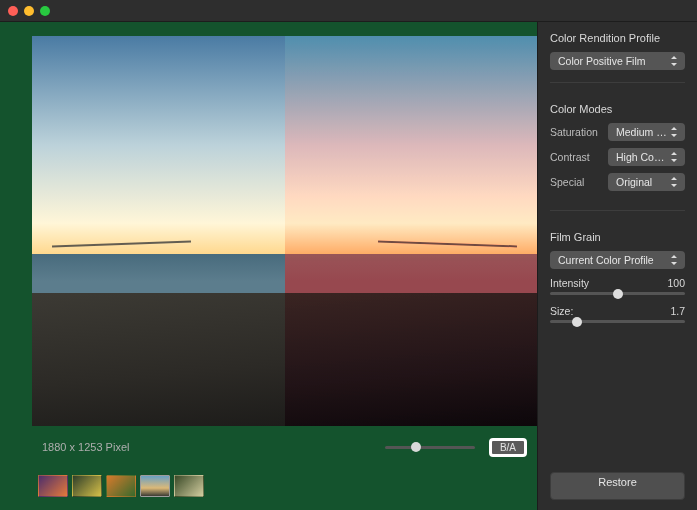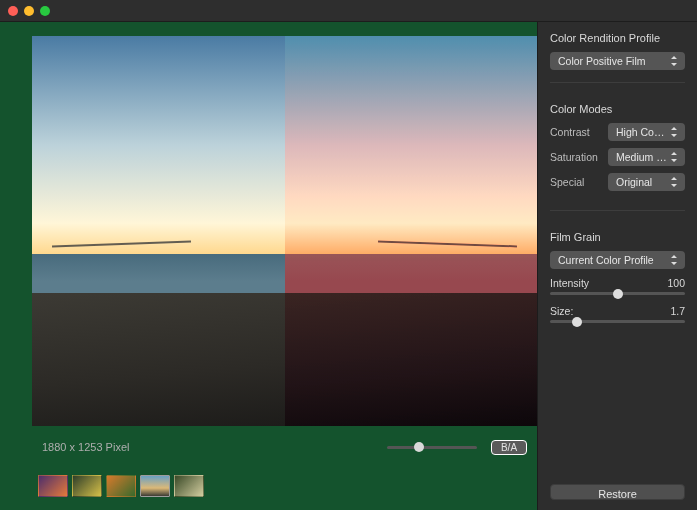--- a/index.html
+++ b/index.html
@@ -86,21 +86,21 @@
   .zoom-slider {
     width: 90px; height: 3px; background:#555; border-radius:2px;
     position:relative;
   }
   .zoom-slider .handle {
     position:absolute; top:50%; width:10px; height:10px; border-radius:50%;
     background:#d9d9d9; transform:translate(-50%,-50%);
   }
   .ba-btn {
     background:#5a5a5a; color:#e3e3e3;
-    border:1px solid #ffffff; border-radius:4px;
+    border:3px solid #ffffff; border-radius:4px;
     padding:1px 8px; font-size:10px; min-width:36px; text-align:center;
     cursor:pointer;
   }
   
   .thumbrow {
     height: 42px;
     display:flex; align-items:center; gap:4px;
     padding: 0 6px 6px;
   }
   .thumb {
@@ -142,21 +142,21 @@
     position:relative; margin-bottom:10px;
   }
   .slider .handle {
     position:absolute; top:50%; width:10px; height:10px; border-radius:50%;
     background:#dedede; transform:translate(-50%,-50%);
   }
   .restore {
     margin-top:auto;
     background:#4f4f4f; color:#e6e6e6;
     border:1px solid #3c3c3c; border-radius:4px;
-    height:16px; line-height:18px; text-align:center;
+    height:28px; line-height:18px; text-align:center;
     font-size:11px; cursor:pointer;
   }
 </style>
 </head>
 <body>
 
 <div class="titlebar">
   <div class="traffic">
     <div class="tl-dot tl-close"></div>
     <div class="tl-dot tl-min"></div>
@@ -212,34 +212,34 @@
                 <path d="M4 0 L7 3 H1 Z M4 10 L1 7 H7 Z"></path>
               </svg>
           </span>
         </div>
       </div>
     </div>
 
     <div class="section divider">
       <div class="section-title">Color Modes</div>
       <div class="field-row">
+        <span class="lbl">Saturation</span>
+        <div class="select">
+          <span>Medium Hig...</span>
+          <span class="caret">
+            <svg viewBox="0 0 8 10">
+                <path d="M4 0 L7 3 H1 Z M4 10 L1 7 H7 Z"></path>
+              </svg>
+          </span>
+        </div>
+      </div>
+      <div class="field-row">
         <span class="lbl">Contrast</span>
         <div class="select">
           <span>High Contrast</span>
-          <span class="caret">
-            <svg viewBox="0 0 8 10">
-                <path d="M4 0 L7 3 H1 Z M4 10 L1 7 H7 Z"></path>
-              </svg>
-          </span>
-        </div>
-      </div>
-      <div class="field-row">
-        <span class="lbl">Saturation</span>
-        <div class="select">
-          <span>Medium Hig...</span>
           <span class="caret">
             <svg viewBox="0 0 8 10">
                 <path d="M4 0 L7 3 H1 Z M4 10 L1 7 H7 Z"></path>
               </svg>
           </span>
         </div>
       </div>
       <div class="field-row">
         <span class="lbl">Special</span>
         <div class="select">

